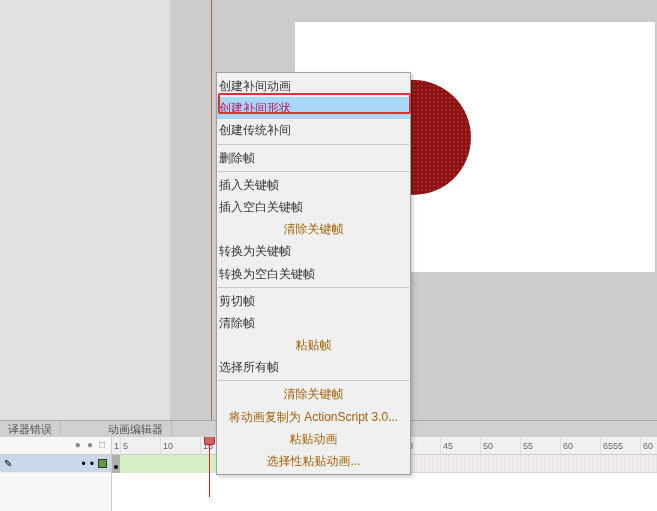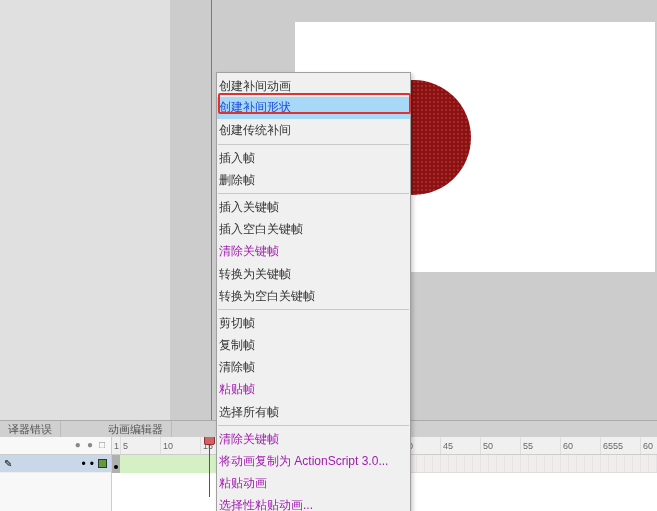--- a/index.html
+++ b/index.html
@@ -56,25 +56,24 @@
       padding: 2px 0;
       z-index: 100;
     }
     .mi {
       padding: 3px 2px;
       color: #333;
       cursor: default;
       line-height: 1.35;
       white-space: nowrap;
     }
-    .mi.disabled { color: #a21caf; }
+    .mi.disabled { color: #a16207; text-align: center; }
     .mi.highlight {
       background: #a8d8f8;
-      color: #1d4ed8;
-      font-family: Liberation Mono, monospace;
+      color: #be185d;
     }
     .highlight-outline {
       position: absolute;
       border: 2px solid #e03030;
       border-radius: 2px;
       pointer-events: none;
     }
     .sep {
       height: 1px;
       background: #c8c8c8;
@@ -227,31 +226,29 @@
   <div class="stage"></div>
   <div class="red-circle"></div>
 </div>
 
 <div class="context-menu">
   <div class="mi">创建补间动画</div>
   <div class="mi highlight">创建补间形状</div>
   <div class="highlight-outline" style="top:20px;left:1px;width:193px;height:21px;"></div>
   <div class="mi">创建传统补间</div>
   <div class="sep"></div>
-  <div class="mi">插入帧</div>
   <div class="mi">删除帧</div>
   <div class="sep"></div>
   <div class="mi">插入关键帧</div>
   <div class="mi">插入空白关键帧</div>
   <div class="mi disabled">清除关键帧</div>
   <div class="mi">转换为关键帧</div>
   <div class="mi">转换为空白关键帧</div>
   <div class="sep"></div>
   <div class="mi">剪切帧</div>
-  <div class="mi">复制帧</div>
   <div class="mi">清除帧</div>
   <div class="mi disabled">粘贴帧</div>
   <div class="mi">选择所有帧</div>
   <div class="sep"></div>
   <div class="mi disabled">清除关键帧</div>
   <div class="mi disabled">将动画复制为 ActionScript 3.0...</div>
   <div class="mi disabled">粘贴动画</div>
   <div class="mi disabled">选择性粘贴动画...</div>
 
 </div>

